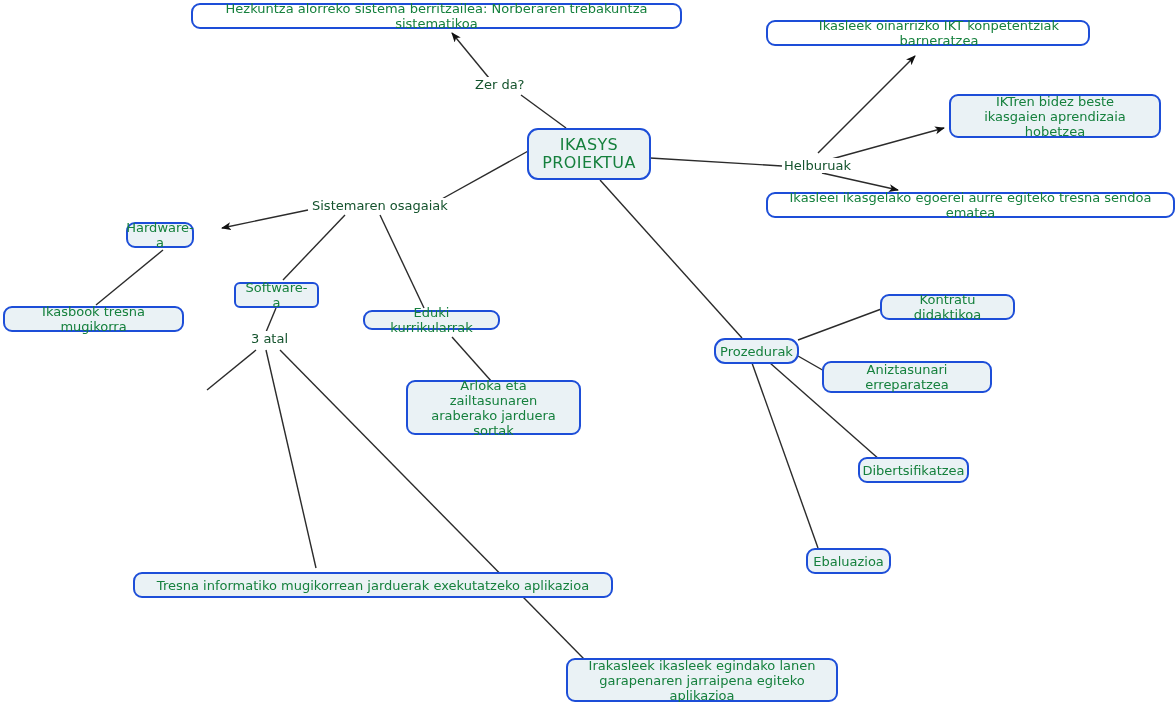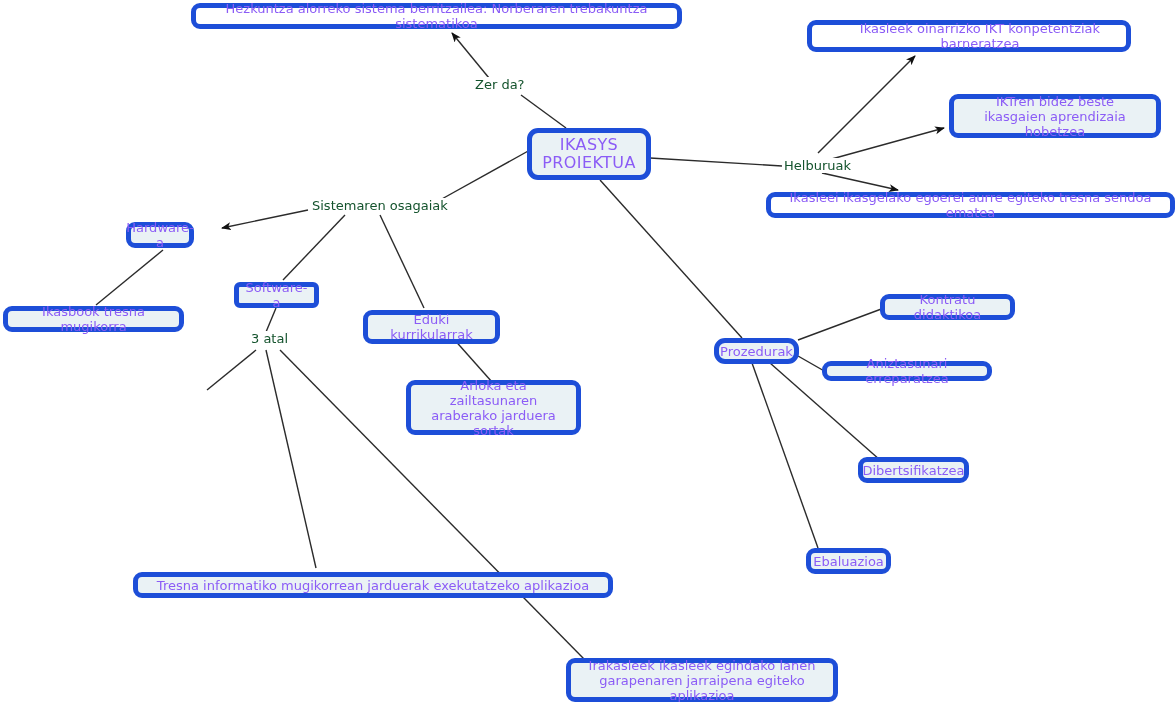--- a/index.html
+++ b/index.html
@@ -22,24 +22,24 @@
     position: absolute;
     left: 0;
     top: 0;
     width: 1176px;
     height: 702px;
     pointer-events: none;
   }
   .node {
     position: absolute;
     box-sizing: border-box;
-    border: 5px solid #1d4ed8;
+    border: 2px solid #1d4ed8;
     border-radius: 9px;
     background: #eaf2f5;
-    color: #8b5cf6;
+    color: #15803d;
     font-size: 13px;
     line-height: 15px;
     text-align: center;
     display: flex;
     align-items: center;
     justify-content: center;
     padding: 2px 8px;
     white-space: pre-line;
   }
   .node.plain {
@@ -108,49 +108,49 @@
       <path d="M828,160 L944,128" marker-end="url(#arrow)"></path>
       <path d="M822,173 L898,190" marker-end="url(#arrow)"></path>
     </g>
   </svg>
 
   <div class="node plain" style="left:191px; top:3px; width:491px; height:26px;">Hezkuntza alorreko sistema berritzailea: Norberaren trebakuntza sistematikoa</div>
 
   <div class="node root" style="left:527px; top:128px; width:124px; height:52px;">IKASYS
 PROIEKTUA</div>
 
-  <div class="node plain" style="left:807px; top:20px; width:324px; height:32px;padding-left:30px;">Ikasleek oinarrizko IKT konpetentziak barneratzea</div>
+  <div class="node plain" style="left:766px; top:20px; width:324px; height:26px;padding-left:30px;">Ikasleek oinarrizko IKT konpetentziak barneratzea</div>
 
   <div class="node" style="left:949px; top:94px; width:212px; height:44px;">IKTren bidez beste
 ikasgaien aprendizaia hobetzea</div>
 
   <div class="node plain" style="left:766px; top:192px; width:409px; height:26px;">Ikasleei ikasgelako egoerei aurre egiteko tresna sendoa ematea</div>
 
   <div class="node" style="left:126px; top:222px; width:68px; height:26px;">Hardware-a</div>
 
   <div class="node" style="left:3px; top:306px; width:181px; height:26px;">Ikasbook tresna mugikorra</div>
 
   <div class="node" style="left:234px; top:282px; width:85px; height:26px;border-radius:6px;">Software-a</div>
 
-  <div class="node" style="left:363px; top:310px; width:137px; height:34px;">Eduki kurrikularrak</div>
+  <div class="node" style="left:363px; top:310px; width:137px; height:20px;">Eduki kurrikularrak</div>
 
   <div class="node" style="left:406px; top:380px; width:175px; height:55px;">Arloka eta zailtasunaren
 araberako jarduera sortak</div>
 
 
   <div class="node" style="left:133px; top:572px; width:480px; height:26px;">Tresna informatiko mugikorrean jarduerak exekutatzeko aplikazioa</div>
 
   <div class="node" style="left:566px; top:658px; width:272px; height:44px;">Irakasleek ikasleek egindako lanen
 garapenaren jarraipena egiteko aplikazioa</div>
 
   <div class="node" style="left:714px; top:338px; width:85px; height:26px;border-radius:11px;">Prozedurak</div>
 
   <div class="node" style="left:880px; top:294px; width:135px; height:26px;">Kontratu didaktikoa</div>
 
-  <div class="node" style="left:822px; top:361px; width:170px; height:20px;">Aniztasunari erreparatzea</div>
+  <div class="node" style="left:822px; top:361px; width:170px; height:32px;">Aniztasunari erreparatzea</div>
 
   <div class="node" style="left:858px; top:457px; width:111px; height:26px;">Dibertsifikatzea</div>
 
   <div class="node" style="left:806px; top:548px; width:85px; height:26px;">Ebaluazioa</div>
 
   <div class="link-label" style="left:473px; top:77px;">Zer da?</div>
 
   <div class="link-label" style="left:310px; top:198px;">Sistemaren osagaiak</div>
 
   <div class="link-label" style="left:782px; top:158px;">Helburuak</div>

